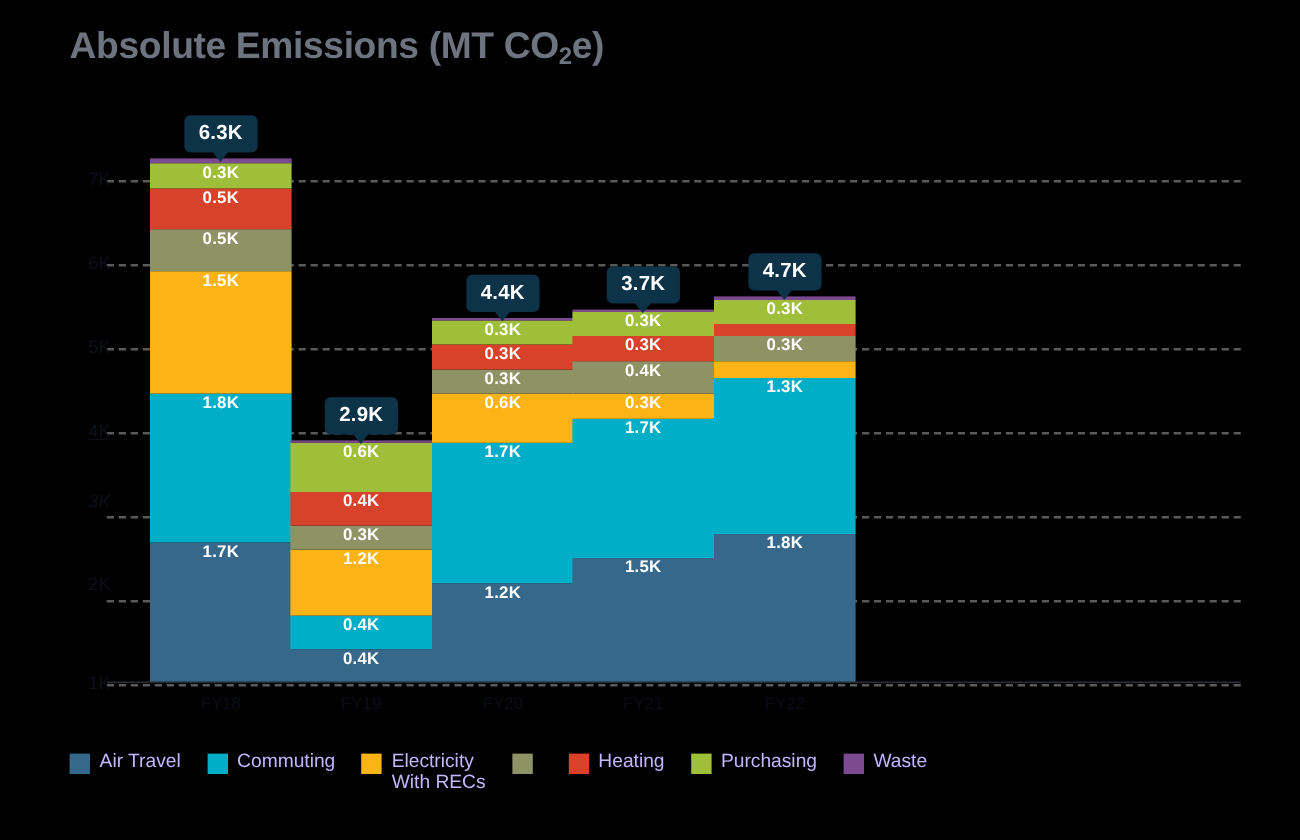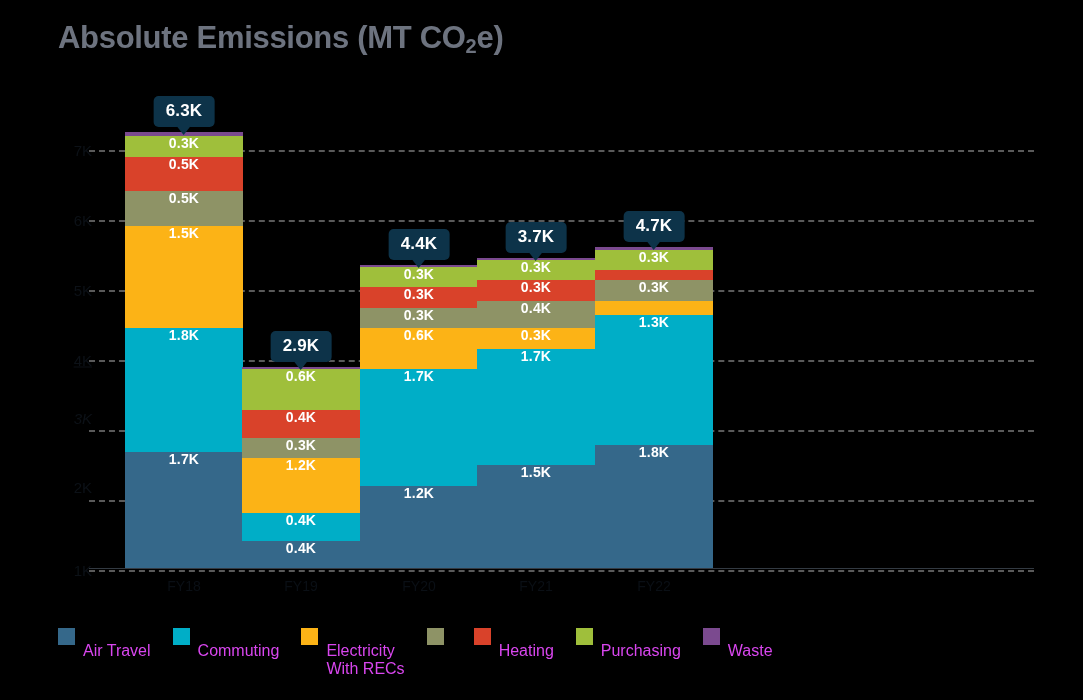--- a/index.html
+++ b/index.html
@@ -172,24 +172,23 @@
   }
   .legend-swatch {
     width: 17px;
     height: 17px;
     flex: 0 0 17px;
     margin-top: 2px;
     margin-right: 8px;
   }
   .legend-text {
     font-size: 16px;
-    color: #d946ef;
+    color: #c4b5fd;
     line-height: 18px;
     white-space: pre-line;
-    margin-top: 16px;
   }
 </style>
 </head>
 <body>
 
 <div id="chart-root">
 
   <div class="chart-title">
     <span>Absolute Emissions (MT CO</span><sub>2</sub><span>e)</span>
   </div>

